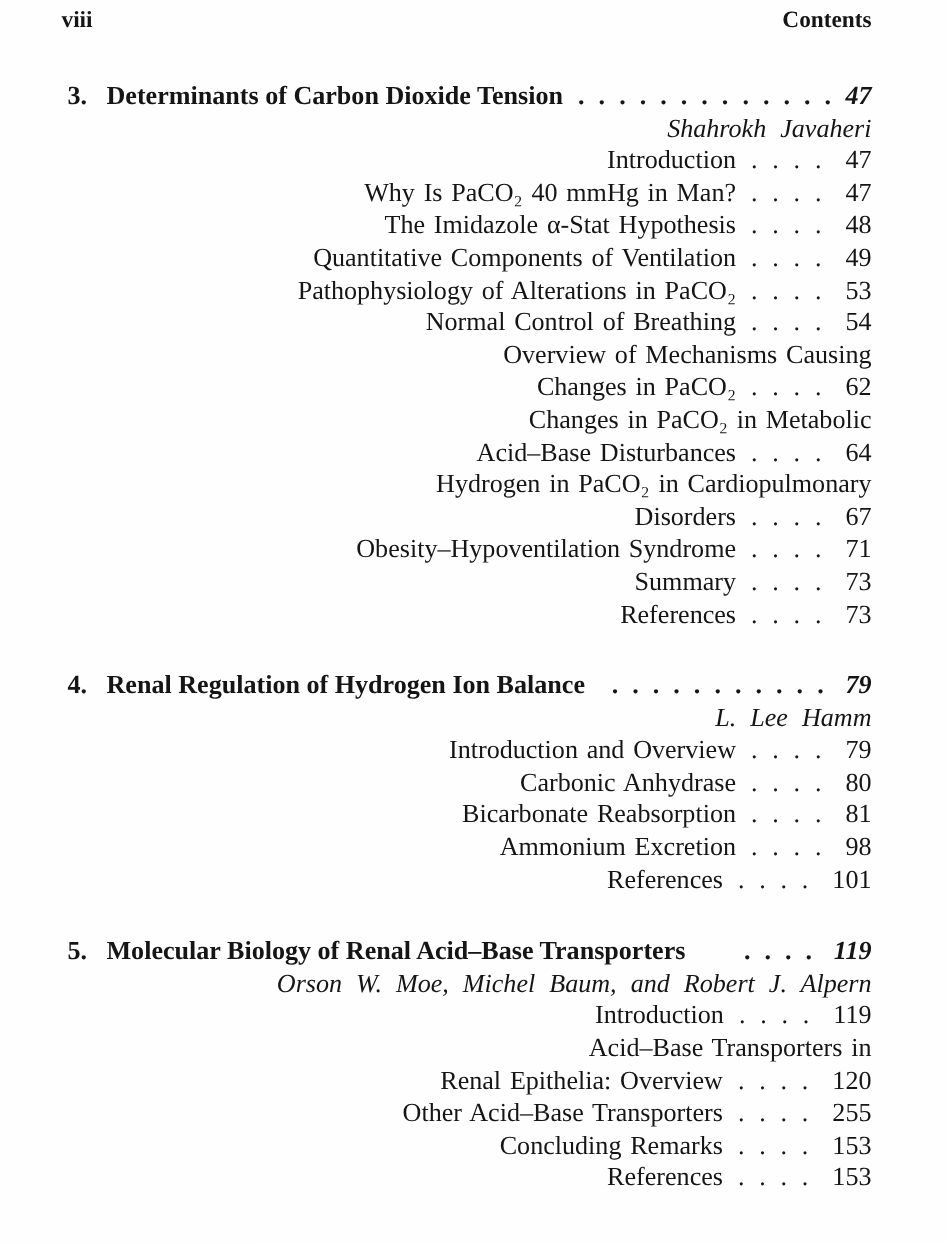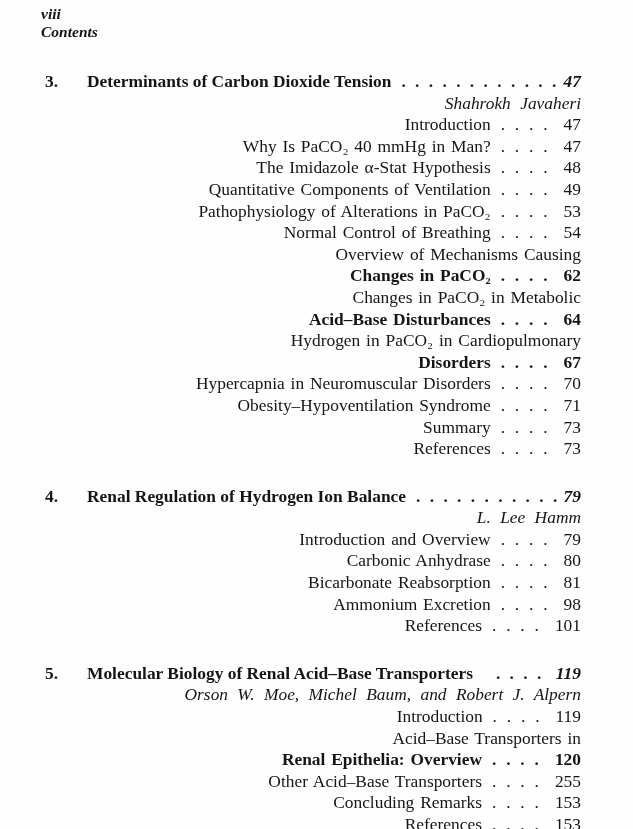--- a/index.html
+++ b/index.html
@@ -17,23 +17,21 @@
     padding: 5px 52px 0 41px;
     box-sizing: border-box;
     overflow: hidden;
   }
   .page-header {
     display: flex;
     justify-content: space-between;
     align-items: baseline;
     font-size: 15.5px;
     font-weight: bold;
-    font-style: italic;
     line-height: 18px;
-    flex-direction: column;
   }
   .toc {
     margin-top: 30px;
     font-size: 17.4px;
     line-height: 21.6px;
   }
   .chapter { margin-top: 26px; }
   .chapter:first-child { margin-top: 0; }
 
   .chapter-heading {
@@ -43,21 +41,20 @@
   }
   .ch-num {
     flex: none;
     width: 30px;
     padding-left: 4px;
     box-sizing: border-box;
   }
   .ch-title {
     flex: none;
     white-space: nowrap;
-    margin-left: 16px;
   }
   .ch-leader {
     flex: 1 1 auto;
     overflow: hidden;
     white-space: nowrap;
     text-align: right;
     padding: 0 12px 0 10px;
     letter-spacing: 2.5px;
     font-weight: bold;
   }
@@ -71,21 +68,21 @@
     font-style: italic;
     word-spacing: 5px;
     text-align: right;
   }
   .entry {
     padding-left: 33px;
     word-spacing: 1.5px;
     white-space: nowrap;
     text-align: right;
   }
-  .entry.cont { padding-left: 54px; font-weight: bold; }
+  .entry.cont { padding-left: 54px; }
   .entry-dots {
     margin-left: 10px;
     letter-spacing: 2px;
   }
   .entry-page { margin-left: 14px; }
 </style>
 </head>
 <body>
 
 <div class="page">
@@ -107,21 +104,20 @@
         <div class="entry"><span class="entry-text">The Imidazole α-Stat Hypothesis</span><span class="entry-dots">. . . .</span><span class="entry-page">48</span></div>
         <div class="entry"><span class="entry-text">Quantitative Components of Ventilation</span><span class="entry-dots">. . . .</span><span class="entry-page">49</span></div>
         <div class="entry"><span class="entry-text">Pathophysiology of Alterations in PaCO₂</span><span class="entry-dots">. . . .</span><span class="entry-page">53</span></div>
         <div class="entry"><span class="entry-text">Normal Control of Breathing</span><span class="entry-dots">. . . .</span><span class="entry-page">54</span></div>
         <div class="entry"><span class="entry-text">Overview of Mechanisms Causing</span></div>
         <div class="entry cont"><span class="entry-text">Changes in PaCO₂</span><span class="entry-dots">. . . .</span><span class="entry-page">62</span></div>
         <div class="entry"><span class="entry-text">Changes in PaCO₂ in Metabolic</span></div>
         <div class="entry cont"><span class="entry-text">Acid–Base Disturbances</span><span class="entry-dots">. . . .</span><span class="entry-page">64</span></div>
         <div class="entry"><span class="entry-text">Hydrogen in PaCO₂ in Cardiopulmonary</span></div>
         <div class="entry cont"><span class="entry-text">Disorders</span><span class="entry-dots">. . . .</span><span class="entry-page">67</span></div>
-        <div class="entry"><span class="entry-text">Hypercapnia in Neuromuscular Disorders</span><span class="entry-dots">. . . .</span><span class="entry-page">70</span></div>
         <div class="entry"><span class="entry-text">Obesity–Hypoventilation Syndrome</span><span class="entry-dots">. . . .</span><span class="entry-page">71</span></div>
         <div class="entry"><span class="entry-text">Summary</span><span class="entry-dots">. . . .</span><span class="entry-page">73</span></div>
         <div class="entry"><span class="entry-text">References</span><span class="entry-dots">. . . .</span><span class="entry-page">73</span></div>
       </section>
       <section class="chapter">
         <div class="chapter-heading">
           <span class="ch-num">4.</span>
           <span class="ch-title">Renal Regulation of Hydrogen Ion Balance</span>
           <span class="ch-leader">. . . . . . . . . . .</span>
           <span class="ch-page">79</span>

